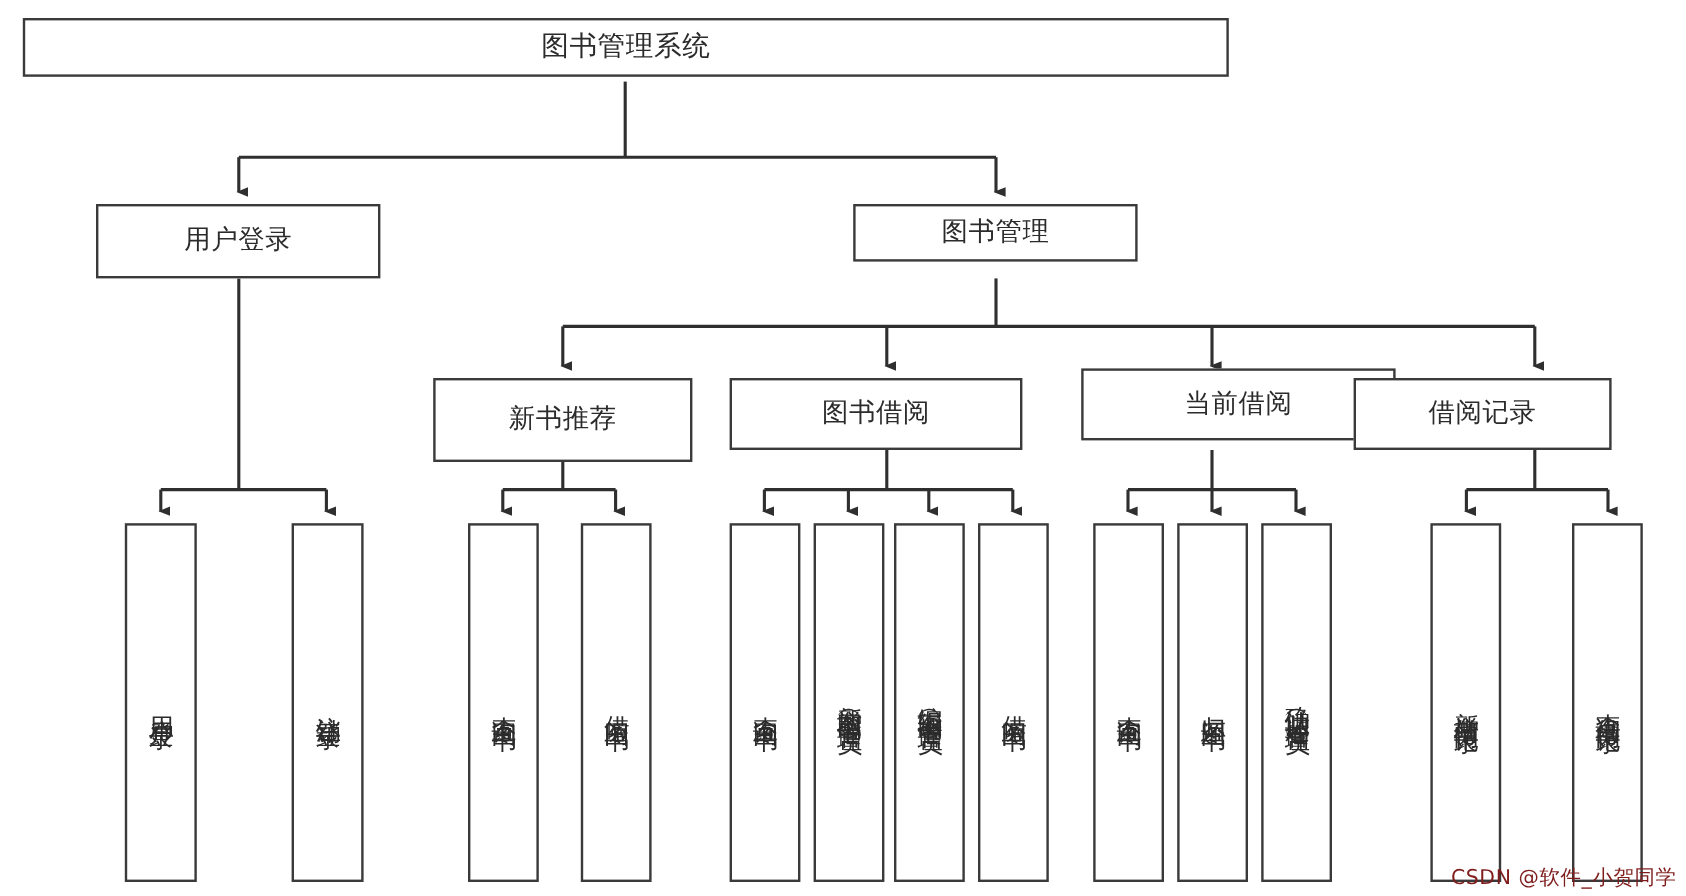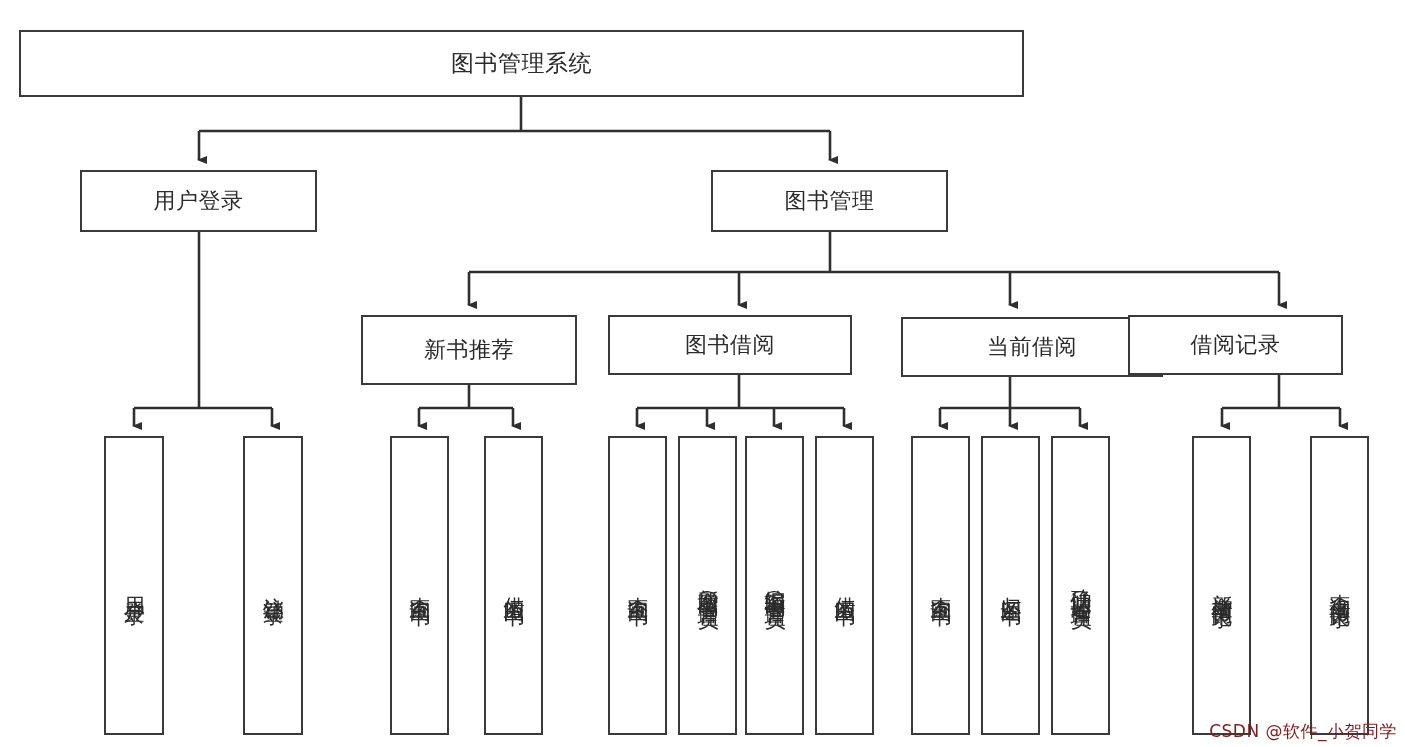--- a/index.html
+++ b/index.html
@@ -74,38 +74,38 @@
       <path d="M1010,408 L1010,426" marker-end="url(#arw)"></path>
       <path d="M1080,408 L1080,426" marker-end="url(#arw)"></path>
 
       <path d="M1279,375 L1279,408"></path>
       <path d="M1222,408 L1340,408"></path>
       <path d="M1222,408 L1222,426" marker-end="url(#arw)"></path>
       <path d="M1340,408 L1340,426" marker-end="url(#arw)"></path>
     </g>
   </svg>
 
-  <div class="node h n-root" style="left:19px;top:30px;width:1005px;height:67px;">
+  <div class="node h n-root" style="left:19px;top:15px;width:1005px;height:49px;">
     <span class="lbl">图书管理系统</span>
   </div>
 
   <div class="node h" style="left:80px;top:170px;width:237px;height:62px;">
     <span class="lbl">用户登录</span>
   </div>
-  <div class="node h" style="left:711px;top:170px;width:237px;height:62px;">
+  <div class="node h" style="left:711px;top:170px;width:237px;height:48px;">
     <span class="lbl">图书管理</span>
   </div>
 
   <div class="node h" style="left:361px;top:315px;width:216px;height:70px;">
     <span class="lbl">新书推荐</span>
   </div>
   <div class="node h" style="left:608px;top:315px;width:244px;height:60px;">
     <span class="lbl">图书借阅</span>
   </div>
-  <div class="node h" style="left:901px;top:317px;width:262px;height:60px;">
+  <div class="node h" style="left:901px;top:307px;width:262px;height:60px;">
     <span class="lbl">当前借阅</span>
   </div>
   <div class="node h" style="left:1128px;top:315px;width:215px;height:60px;">
     <span class="lbl">借阅记录</span>
   </div>
 
   <div class="node v" style="left:104px;top:436px;width:60px;height:299px;">
     <span class="lbl">用户登录</span>
   </div>
   <div class="node v" style="left:243px;top:436px;width:60px;height:299px;">

